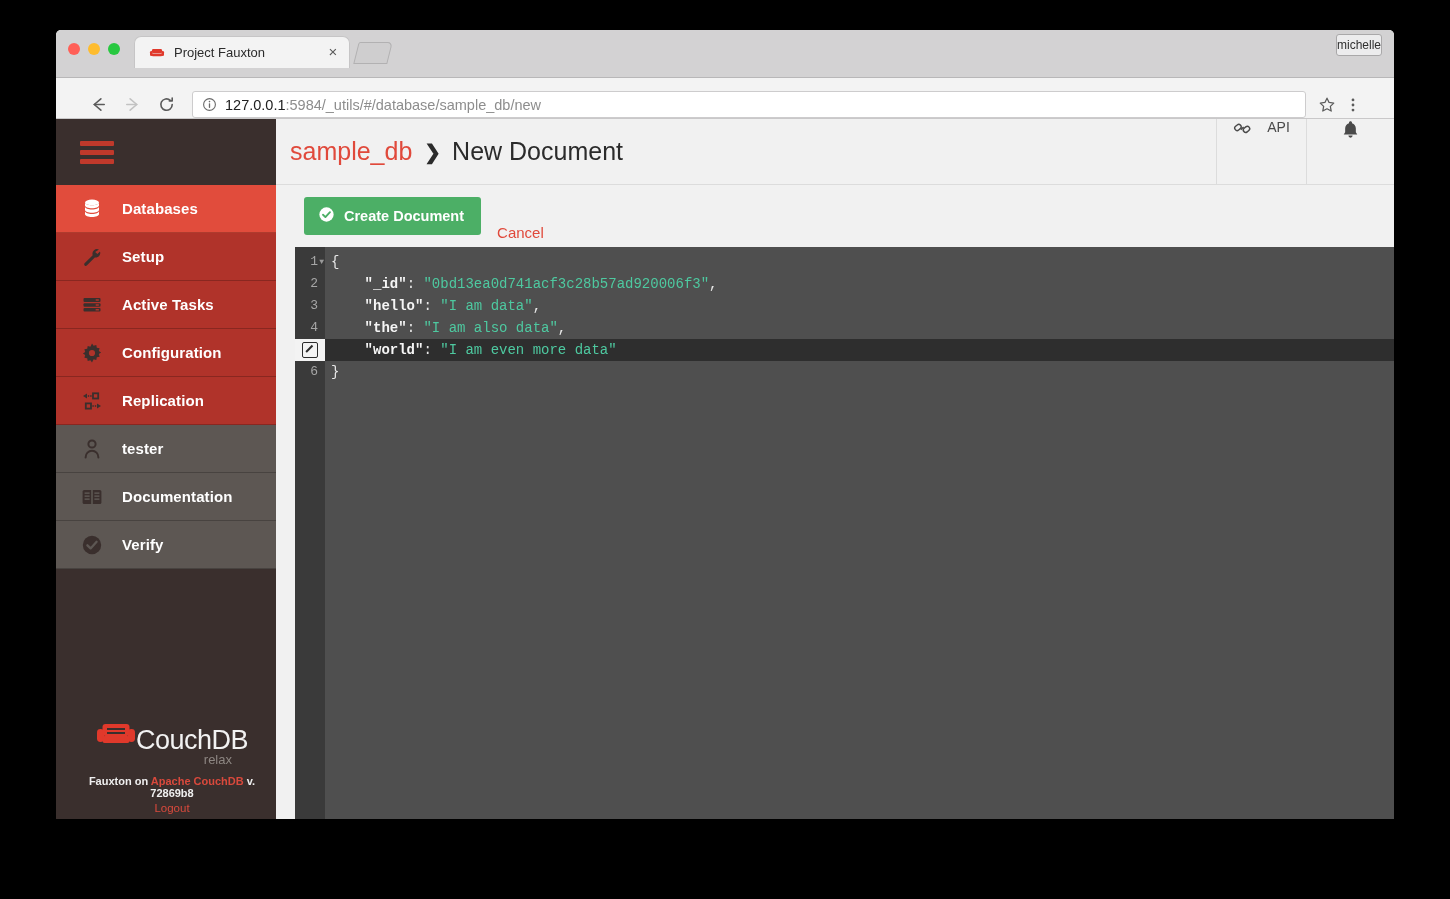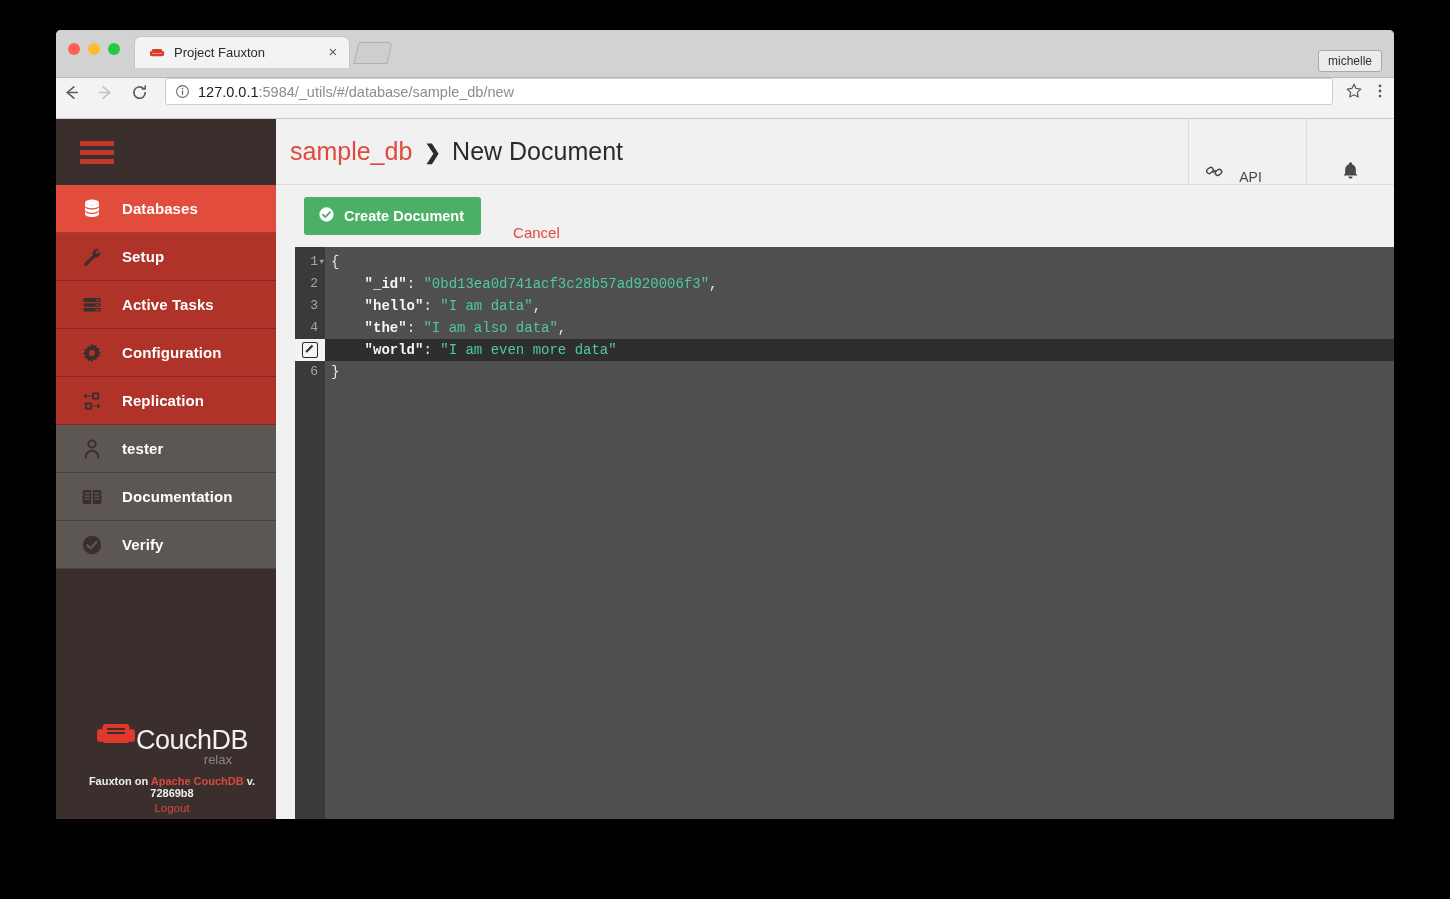--- a/index.html
+++ b/index.html
@@ -67,37 +67,37 @@
     position: absolute;
     left: 300px; top: 12px;
     width: 34px; height: 22px;
     border: 1px solid #b2b1b2;
     border-radius: 2px 5px 0 0;
     background: #cfcecf;
     transform: skewX(-14deg);
   }
   .profile-btn {
     position: absolute;
-    right: 12px; top: 20px;
+    right: 12px; top: 4px;
     height: 22px;
-    padding: 0 9px;
+    padding: 0 0;
     border: 1px solid #a9a8a9;
     border-radius: 3px;
     background: #ececed;
     font-size: 12px; color: #2f2f2f;
     line-height: 20px;
   }
 
   
   .toolbar {
     height: 41px;
     background: #f3f3f3;
     border-bottom: 1px solid #c9c8c9;
-    display: flex; align-items: flex-start;
-    padding: 0 1px;
+    display: flex; align-items: flex-end;
+    padding: 0 28px;
   }
   .nav-btn {
     width: 28px; height: 28px;
     display: flex; align-items: center; justify-content: center;
     margin-right: 6px;
     color: #5b5b5b;
   }
   .nav-btn.disabled { color: #c2c2c2; }
   .omnibox {
     flex: 1 1 auto;
@@ -223,35 +223,33 @@
     font-size: 25px;
   }
   .crumb-db { color: #e0493b; }
   .crumb-sep {
     color: #2b2b2b; font-size: 20px; font-weight: bold;
     margin: 0 11px 0 12px;
   }
   .crumb-cur { color: #2b2b2b; }
   .hdr-btn {
     width: 88px; height: 66px;
-    display: flex; align-items: flex-end; justify-content: center;
+    display: flex; align-items: flex-start; justify-content: center;
     gap: 15px;
     border-left: 1px solid #dcdcdc;
     color: #4a4a4a;
-    margin-left: 28px;
   }
   .hdr-btn.api { width: 90px; }
   .api-label { font-size: 14px; color: #4a4a4a; }
 
   .actionbar {
     height: 62px; flex: 0 0 62px;
     display: flex; align-items: center;
     padding-left: 28px;
     background: #f1f1f1;
-    gap: 16px;
   }
   .btn-create {
     height: 38px;
     background: #4caf66;
     color: #fff;
     border: none;
     border-radius: 3px;
     padding: 0 17px 0 14px;
     display: flex; align-items: center; gap: 9px;
     font-size: 14.5px; font-weight: bold;

